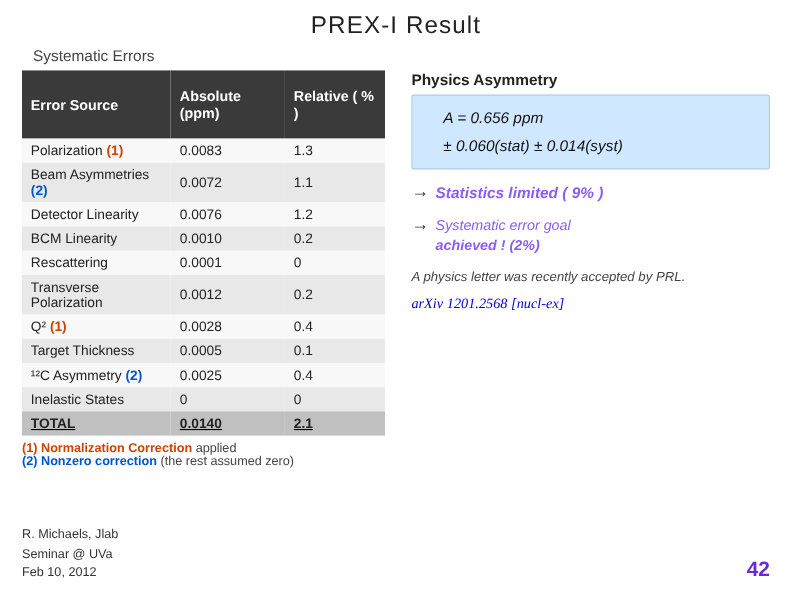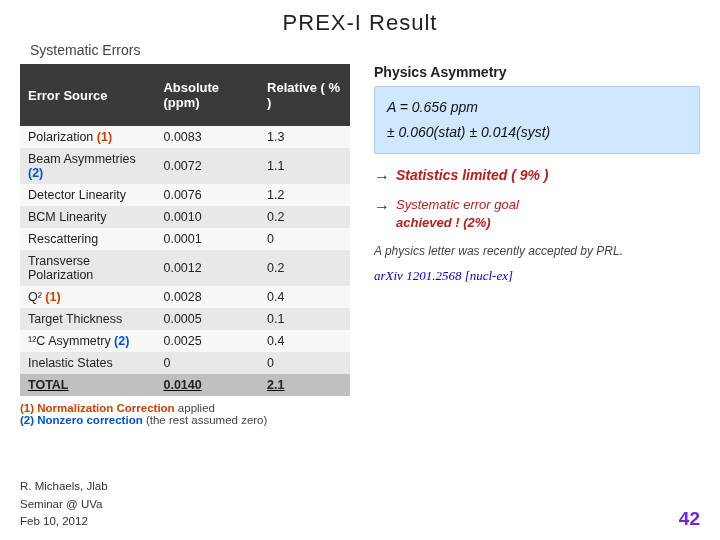--- a/index.html
+++ b/index.html
@@ -128,21 +128,21 @@
     .physics-asymmetry-label {
       font-size: 14px;
       font-weight: bold;
       color: #222;
       margin-bottom: 6px;
     }
 
     .formula-box {
       background: #d0e8ff;
       border: 1px solid #aaccee;
-      padding: 8px 12px;
+      padding: 8px 28px;
       font-style: italic;
       font-size: 14px;
       color: #111;
       margin-bottom: 12px;
       line-height: 1.8;
       border-radius: 2px;
     }
 
     .formula-line {
       display: block;
@@ -158,21 +158,21 @@
     .arrow {
       color: #333;
       font-size: 16px;
       font-weight: bold;
       margin-right: 2px;
       flex-shrink: 0;
     }
 
     .arrow-text {
       font-size: 13px;
-      color: #b91c1c;
+      color: #8b5cf6;
       line-height: 1.4;
     }
 
     .stats-limited {
       font-weight: bold;
       font-style: italic;
       font-size: 14px;
     }
 
     .systematic-text {

